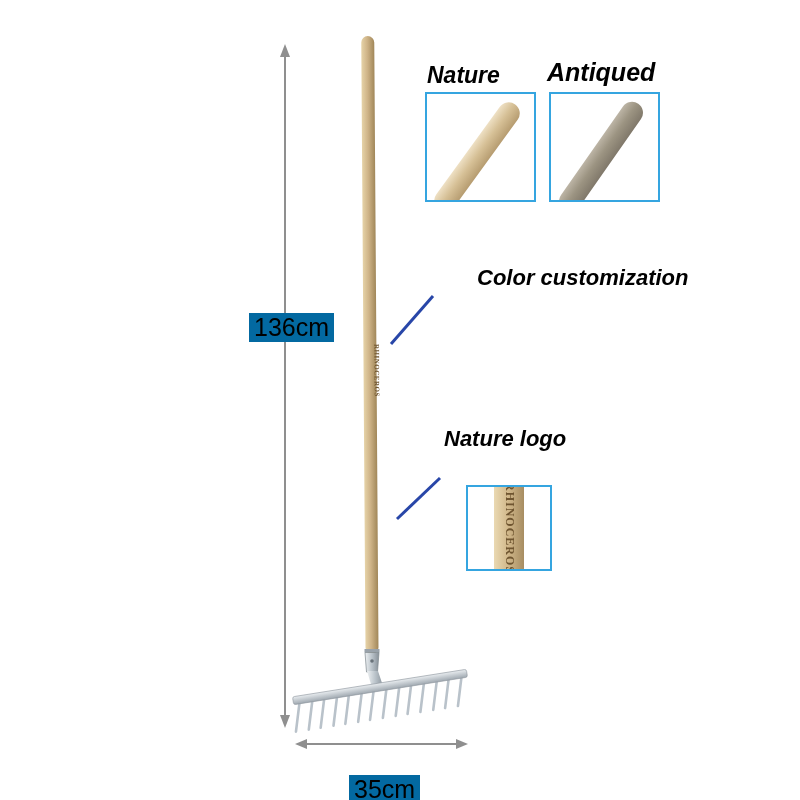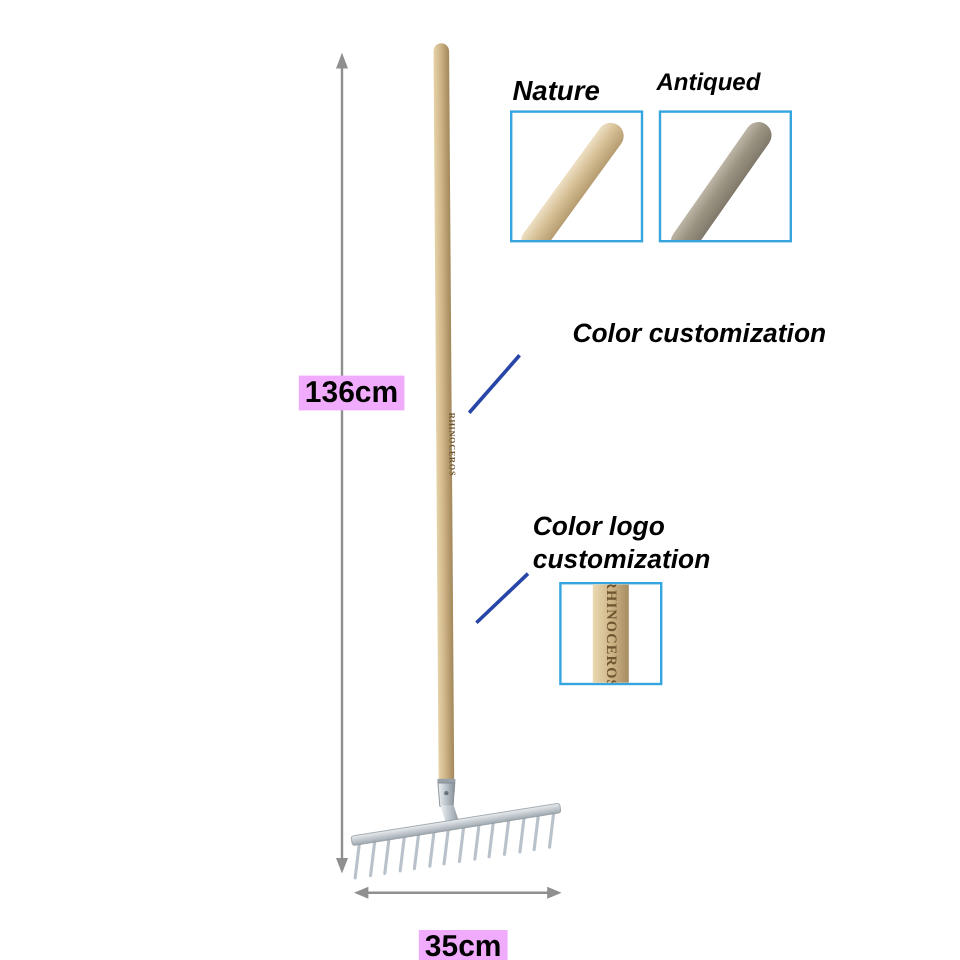--- a/index.html
+++ b/index.html
@@ -5,22 +5,22 @@
   * { margin:0; padding:0; box-sizing:border-box; }
   html,body { width:800px; height:800px; }
   body { font-family:"Liberation Sans", sans-serif; background:#ffffff; }
 
   .canvas { position:relative; width:692px; height:800px; background:#ffffff; overflow:hidden; }
   .layer { position:absolute; left:0; top:0; }
 
   
   .ann { position:absolute; font-weight:bold; font-style:italic; color:#000; white-space:nowrap; }
   .ann.two-line { white-space:normal; line-height:27px; }
-  .dim-label { position:absolute; font-weight:bold; font-size:25px; color:#000;
-               background:#f0abfc; padding:0 5px; white-space:nowrap; }
+  .dim-label { position:absolute; font-weight:normal; font-size:25px; color:#000;
+               background:#0369a1; padding:0 5px; white-space:nowrap; }
 
   
   .dim-line  { stroke: var(--arrow-gray,#8f8f8f); stroke-width:2; }
   .dim-head  { fill: var(--arrow-gray,#8f8f8f); }
   .callout-line { stroke: var(--callout-blue,#2846a8); stroke-width:3; }
   .handle-brand { font-family:"Liberation Serif",serif; font-weight:bold; font-size:7px;
                   letter-spacing:0.5px; fill: var(--brand-text-brown,#6f5530); }
 
   
   .inset { position:absolute; border:2px solid var(--accent-box-blue,#35a5e0);
@@ -108,30 +108,29 @@
       </g>
       <rect x="-88" y="-4" width="176" height="8" rx="2" fill="url(#metalV)" stroke="#8d969d" stroke-width="0.6"></rect>
     </g>
   </svg>
 
   <div class="ann" style="left:427px; top:62px; font-size:23px;">Nature</div>
   <div class="inset" style="left:425px; top:92px; width:111px; height:110px;">
     <div class="stick nature-stick"></div>
   </div>
 
-  <div class="ann" style="left:547px; top:58px; font-size:20px;">Antiqued</div>
+  <div class="ann" style="left:547px; top:58px; font-size:25px;">Antiqued</div>
   <div class="inset" style="left:549px; top:92px; width:111px; height:110px;">
     <div class="stick antiqued-stick"></div>
   </div>
 
   <div class="ann" style="left:437px; top:265px; font-size:22px;margin-left:40px;">Color customization</div>
 
   <div class="ann two-line" style="left:444px; top:425px; font-size:22px; width:240px;">
-    <div>Color logo</div>
-    <div>customization</div>
+    <div>Nature logo</div>
   </div>
 
   <div class="inset" style="left:466px; top:485px; width:86px; height:86px;">
     <div class="closeup-handle"></div>
     <div class="closeup-text">RHINOCEROS</div>
   </div>
 
   <div class="dim-label" style="left:249px; top:313px;">136cm</div>
   <div class="dim-label" style="left:349px; top:775px;">35cm</div>
 

